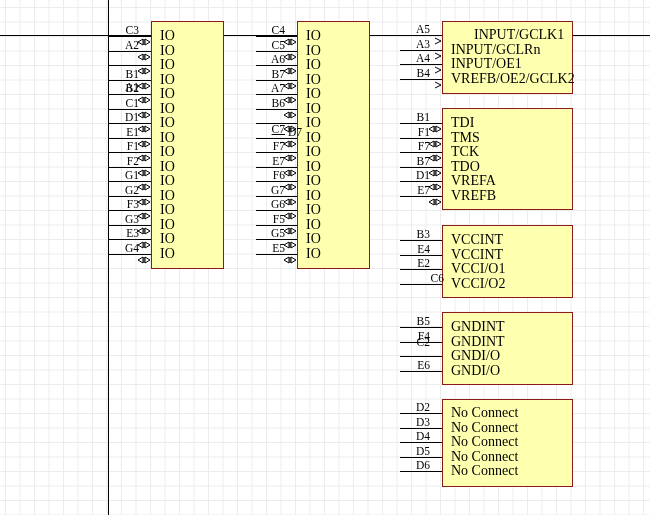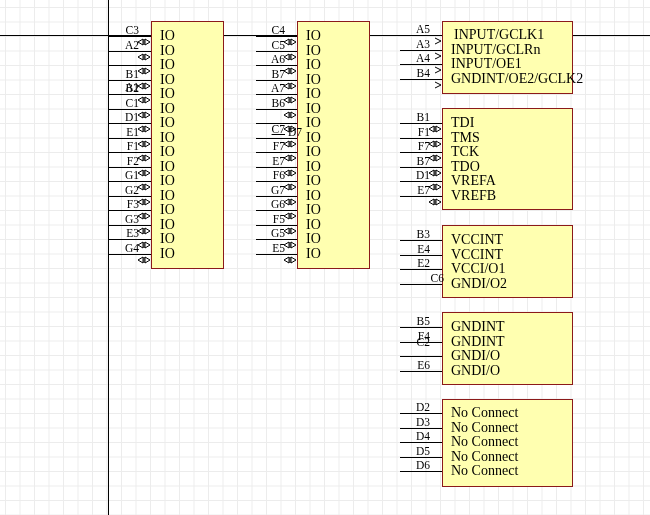--- a/index.html
+++ b/index.html
@@ -227,39 +227,39 @@
         <path d="M1 4 L6 1 L6 7 Z M7 1 L7 7 M8 1 L13 4 L8 7 Z" fill="none" stroke="#000" stroke-width="1"></path>
       </svg></div>
     <div class="pin-num" style="left: 261px; top: 242px;">E5</div>
     <div class="pin-name" style="left: 306px; top: 248px;">IO</div>
     <div class="comp" style="left: 442px; top: 21px; width: 131px; height: 73px;"></div>
     <div class="pin-line" style="left: 400px; top: 35px; width: 42px;"></div>
     <div class="pin-sym" style="left: 428px; top: 31px;"><svg width="14" height="8" viewBox="0 0 14 8">
         <path d="M7 1 L13 4 L7 7" fill="none" stroke="#000" stroke-width="1"></path>
       </svg></div>
     <div class="pin-num" style="left: 406px; top: 23px;">A5</div>
-    <div class="pin-name" style="left: 454px; top: 29px;">INPUT/GCLK1</div>
+    <div class="pin-name" style="left: 474px; top: 29px;">INPUT/GCLK1</div>
     <div class="pin-line" style="left: 400px; top: 50px; width: 42px;"></div>
     <div class="pin-sym" style="left: 428px; top: 46px;"><svg width="14" height="8" viewBox="0 0 14 8">
         <path d="M7 1 L13 4 L7 7" fill="none" stroke="#000" stroke-width="1"></path>
       </svg></div>
     <div class="pin-num" style="left: 406px; top: 38px;">A3</div>
     <div class="pin-name" style="left: 451px; top: 44px;">INPUT/GCLRn</div>
     <div class="pin-line" style="left: 400px; top: 64px; width: 42px;"></div>
     <div class="pin-sym" style="left: 428px; top: 60px;"><svg width="14" height="8" viewBox="0 0 14 8">
         <path d="M7 1 L13 4 L7 7" fill="none" stroke="#000" stroke-width="1"></path>
       </svg></div>
     <div class="pin-num" style="left: 406px; top: 52px;">A4</div>
     <div class="pin-name" style="left: 451px; top: 58px;">INPUT/OE1</div>
     <div class="pin-line" style="left: 400px; top: 79px; width: 42px;"></div>
     <div class="pin-sym" style="left: 428px; top: 75px;"><svg width="14" height="8" viewBox="0 0 14 8">
         <path d="M7 1 L13 4 L7 7" fill="none" stroke="#000" stroke-width="1"></path>
       </svg></div>
     <div class="pin-num" style="left: 406px; top: 67px;">B4</div>
-    <div class="pin-name" style="left: 451px; top: 73px;">GNDINT/OE2/GCLK2</div>
+    <div class="pin-name" style="left: 451px; top: 73px;">VREFB/OE2/GCLK2</div>
     <div class="comp" style="left: 442px; top: 108px; width: 131px; height: 102px;"></div>
     <div class="pin-line" style="left: 400px; top: 123px; width: 42px;"></div>
     <div class="pin-sym" style="left: 428px; top: 119px;"><svg width="14" height="8" viewBox="0 0 14 8">
         <path d="M1 4 L6 1 L6 7 Z M7 1 L7 7 M8 1 L13 4 L8 7 Z" fill="none" stroke="#000" stroke-width="1"></path>
       </svg></div>
     <div class="pin-num" style="left: 406px; top: 111px;">B1</div>
     <div class="pin-name" style="left: 451px; top: 117px;">TDI</div>
     <div class="pin-line" style="left: 400px; top: 138px; width: 42px;"></div>
     <div class="pin-sym" style="left: 428px; top: 134px;"><svg width="14" height="8" viewBox="0 0 14 8">
         <path d="M1 4 L6 1 L6 7 Z M7 1 L7 7 M8 1 L13 4 L8 7 Z" fill="none" stroke="#000" stroke-width="1"></path>
@@ -295,21 +295,21 @@
     <div class="pin-num" style="left: 406px; top: 228px;">B3</div>
     <div class="pin-name" style="left: 451px; top: 234px;">VCCINT</div>
     <div class="pin-line" style="left: 400px; top: 255px; width: 42px;"></div>
     <div class="pin-num" style="left: 406px; top: 243px;">E4</div>
     <div class="pin-name" style="left: 451px; top: 249px;">VCCINT</div>
     <div class="pin-line" style="left: 400px; top: 269px; width: 42px;"></div>
     <div class="pin-num" style="left: 406px; top: 257px;">E2</div>
     <div class="pin-name" style="left: 451px; top: 263px;">VCCI/O1</div>
     <div class="pin-line" style="left: 400px; top: 284px; width: 42px;"></div>
     <div class="pin-num" style="left: 420px; top: 272px; font-family: Liberation Serif, serif;">C6</div>
-    <div class="pin-name" style="left: 451px; top: 278px;">GNDI/O2</div>
+    <div class="pin-name" style="left: 451px; top: 278px;">VCCI/O2</div>
     <div class="comp" style="left: 442px; top: 312px; width: 131px; height: 73px;"></div>
     <div class="pin-line" style="left: 400px; top: 327px; width: 42px;"></div>
     <div class="pin-num" style="left: 406px; top: 315px;">B5</div>
     <div class="pin-name" style="left: 451px; top: 321px;">GNDINT</div>
     <div class="pin-line" style="left: 400px; top: 342px; width: 42px;"></div>
     <div class="pin-num" style="left: 406px; top: 330px;">F4</div>
     <div class="pin-name" style="left: 451px; top: 336px;">GNDINT</div>
     <div class="pin-line" style="left: 400px; top: 356px; width: 42px;"></div>
     <div class="pin-num" style="left: 406px; top: 336px;">C2</div>
     <div class="pin-name" style="left: 451px; top: 350px;">GNDI/O</div>

